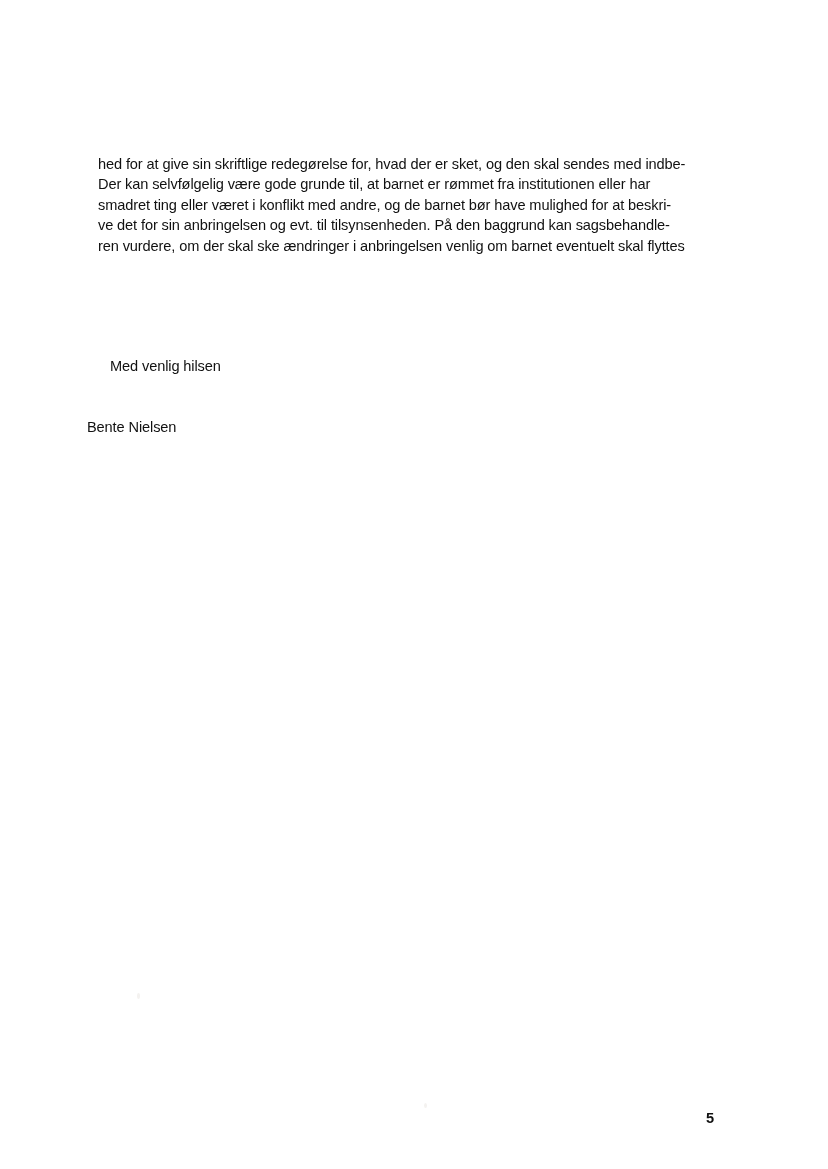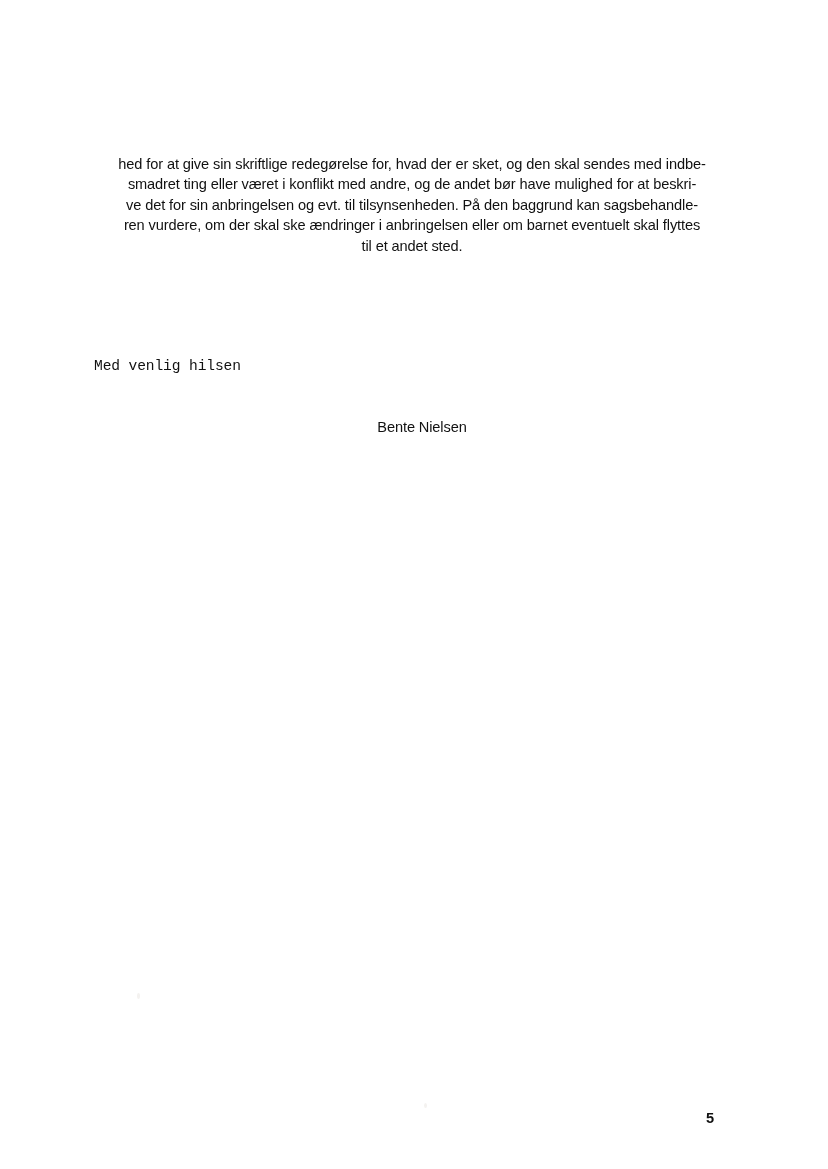--- a/index.html
+++ b/index.html
@@ -21,53 +21,50 @@
     overflow: hidden;
     margin: 0 auto;
   }
 
   
   .content {
     position: absolute;
     left: 98px;
     top: 154px;
     width: 628px;
-    text-align: center;
   }
 
   .body-line,
   .closing-line,
   .sign-line {
     font-size: 14.6px;
     line-height: 20.4px;
     color: #111111;
     letter-spacing: -0.12px;
     white-space: pre;
     font-stretch: semi-condensed;
     -webkit-font-smoothing: antialiased;
   }
 
   .paragraph-block {
     margin: 0;
   }
 
   .closing-block {
     position: absolute;
-    left: 94px;
+    left: 110px;
     top: 356px;
     width: 628px;
-    font-family: Liberation Mono, monospace;
   }
 
   .signature-block {
     position: absolute;
-    left: 108px;
+    left: 87px;
     top: 417px;
     width: 628px;
-    text-align: center;
   }
 
   
   .page-number {
     position: absolute;
     left: 706px;
     top: 1108px;
     font-size: 14.6px;
     line-height: 20px;
     color: #111111;
@@ -85,24 +82,24 @@
   .speckle.s2 { left: 424px; top: 1103px; width: 3px; height: 5px; }
 </style>
 </head>
 <body>
 
 <div class="page">
 
   <div class="content">
     <div class="paragraph-block">
       <div class="body-line">hed for at give sin skriftlige redegørelse for, hvad der er sket, og den skal sendes med indbe-</div>
-      <div class="body-line">smadret ting eller været i konflikt med andre, og de andet bør have mulighed for at beskri-</div>
+      <div class="body-line">Der kan selvfølgelig være gode grunde til, at barnet er rømmet fra institutionen eller har</div>
+      <div class="body-line">smadret ting eller været i konflikt med andre, og de barnet bør have mulighed for at beskri-</div>
       <div class="body-line">ve det for sin anbringelsen og evt. til tilsynsenheden. På den baggrund kan sagsbehandle-</div>
-      <div class="body-line">ren vurdere, om der skal ske ændringer i anbringelsen eller om barnet eventuelt skal flyttes</div>
-      <div class="body-line">til et andet sted.</div>
+      <div class="body-line">ren vurdere, om der skal ske ændringer i anbringelsen venlig om barnet eventuelt skal flyttes</div>
     </div>
   </div>
 
   <div class="closing-block">
     <div class="closing-line">Med venlig hilsen</div>
   </div>
 
   <div class="signature-block">
     <div class="sign-line">Bente Nielsen</div>
   </div>

